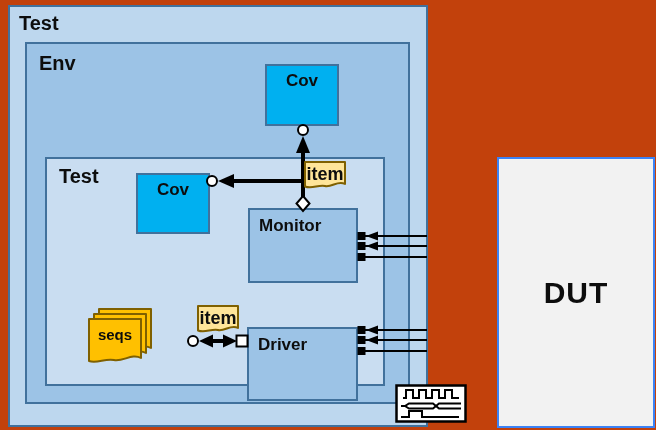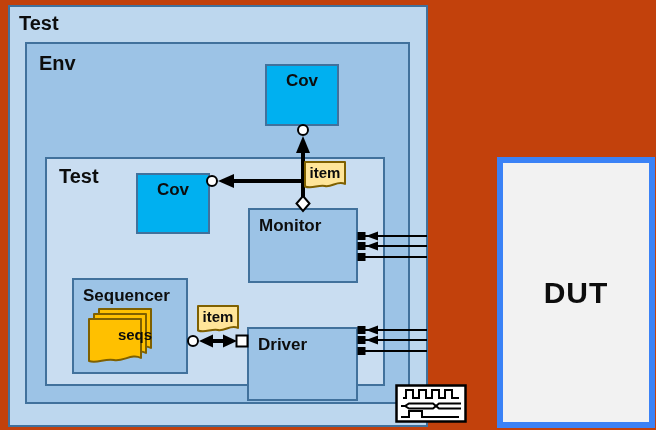--- a/index.html
+++ b/index.html
@@ -18,28 +18,28 @@
   .cov{background:#00B0F0;display:flex;justify-content:center;}
   #env-cov{left:265px;top:64px;width:74px;height:62px;}
   #agent-cov{left:136px;top:173px;width:74px;height:61px;}
   .cov .lbl{margin-top:6px;}
   .comp{background:#9CC3E6;}
   #monitor-box{left:248px;top:208px;width:110px;height:75px;}
   #driver-box{left:247px;top:303px;width:111px;height:74px;margin-top:24px;}
   #sequencer-box{left:72px;top:278px;width:116px;height:96px;}
   .comp .lbl{position:absolute;left:9px;top:7px;}
   #dut-box{left:497px;top:157px;width:158px;height:271px;background:#F2F2F2;
-           border:6px solid #3b82f6;display:flex;align-items:center;justify-content:center;}
+           border:2px solid #3b82f6;display:flex;align-items:center;justify-content:center;}
   #dut-label{font-size:30px;letter-spacing:1px;}
   #overlay{position:absolute;left:0;top:0;width:656px;height:430px;pointer-events:none;}
   .abs{position:absolute;}
-  .note-text{position:absolute;font-weight:bold;font-size:15px;color:#0d0d0d;
+  .note-text{position:absolute;font-weight:bold;font-size:18px;color:#0d0d0d;
              width:40px;text-align:center;}
   #seqs-text{position:absolute;left:88px;top:326px;width:54px;text-align:center;
-             font-weight:bold;font-size:15px;color:#0d0d0d;margin-left:20px;}
+             font-weight:bold;font-size:15px;color:#0d0d0d;}
 </style>
 </head>
 <body>
 
 <div id="canvas">
 
   <div class="box" id="test-box">
     <div class="lbl big" id="test-label">Test</div>
   </div>
 
@@ -56,23 +56,20 @@
   </div>
   <div class="box cov" id="agent-cov">
     <div class="lbl mid">Cov</div>
   </div>
 
   <div class="box comp" id="monitor-box">
     <div class="lbl mid">Monitor</div>
   </div>
   <div class="box comp" id="driver-box">
     <div class="lbl mid">Driver</div>
-  </div>
-  <div class="box comp" id="sequencer-box">
-    <div class="lbl mid">Sequencer</div>
   </div>
 
   <svg class="abs" style="left:86px;top:306px;" width="70" height="62" viewBox="0 0 70 62">
     <g fill="#FFC000" stroke="#7F6000" stroke-width="2" stroke-linejoin="round">
       <path transform="translate(12,2)" d="M1,1 H53 V40 C44,35 35,44 26,42 C17,40 9,46 1,43 Z"></path>
       <path transform="translate(7,7)" d="M1,1 H53 V40 C44,35 35,44 26,42 C17,40 9,46 1,43 Z"></path>
       <path transform="translate(2,12)" d="M1,1 H53 V40 C44,35 35,44 26,42 C17,40 9,46 1,43 Z"></path>
     </g>
   </svg>
   <div id="seqs-text">seqs</div>

